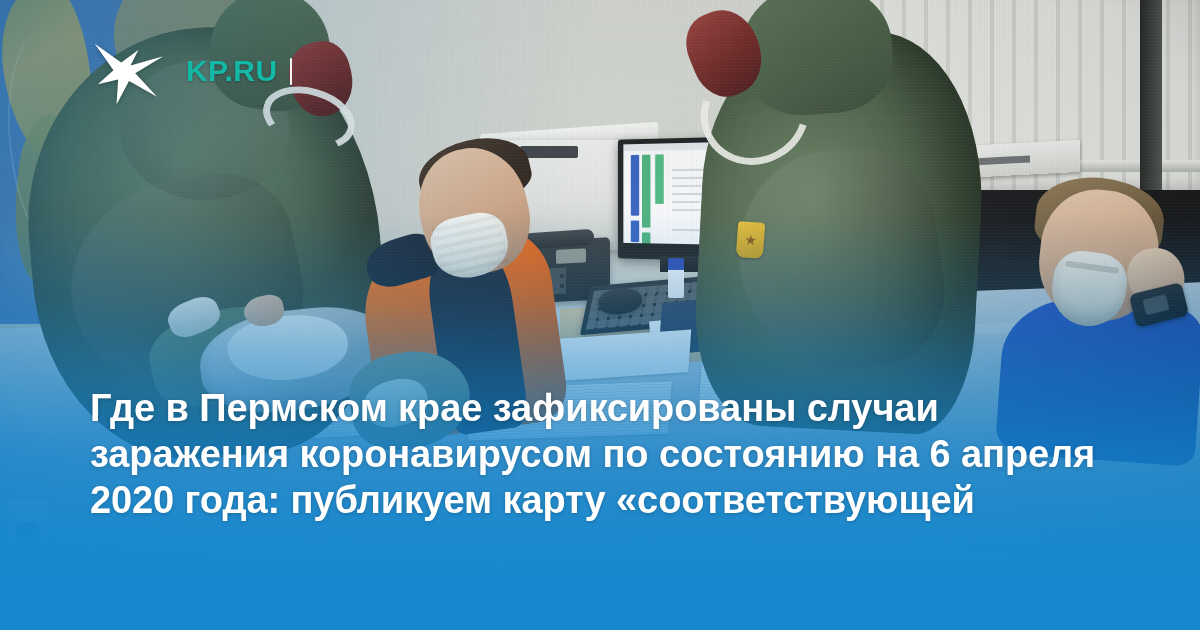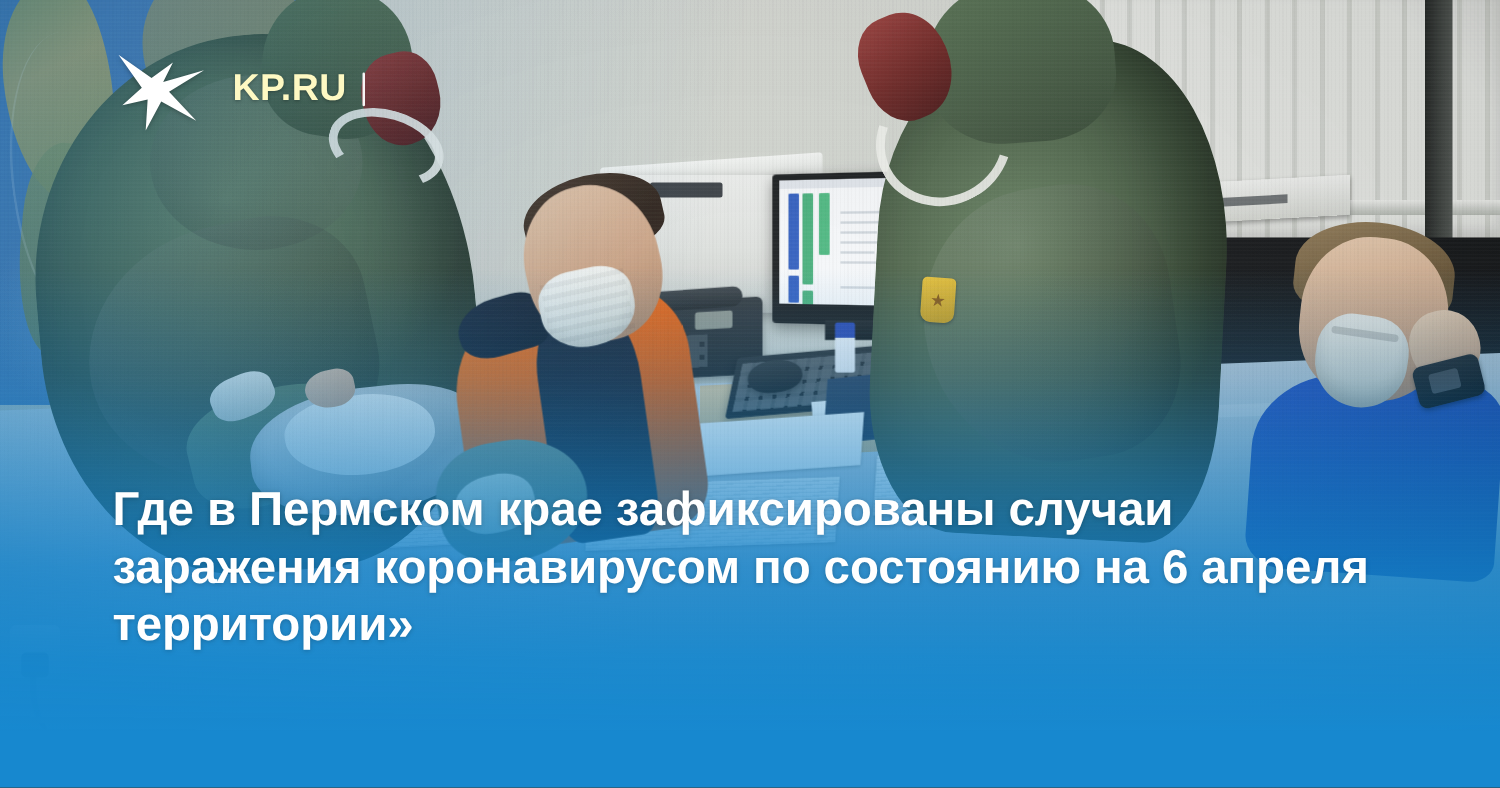--- a/index.html
+++ b/index.html
@@ -559,21 +559,21 @@
   .brand-logo {
     width: 78px; height: 70px;
     display: block;
     flex: none;
     filter: drop-shadow(0 1px 2px rgba(0,0,0,.28));
   }
   .brand-text {
     display: flex;
     align-items: center;
     gap: 13px;
-    color: #fef9c3;
+    color: #14b8a6;
     font-family: "Liberation Sans", sans-serif;
     font-weight: bold;
     font-size: 30px;
     letter-spacing: .4px;
     line-height: 1;
     text-shadow: 0 1px 3px rgba(0,0,0,.30);
   }
   .brand-sep {
     width: 2px; height: 27px;
     background: #ffffff;
@@ -715,16 +715,16 @@
     </svg>
     <div class="brand-text">
       <span>KP.RU</span>
       <span class="brand-sep"></span>
     </div>
   </div>
 
   <div class="headline">
     <span>Где в Пермском крае зафиксированы случаи</span>
     <span>заражения коронавирусом по состоянию на 6 апреля</span>
-    <span>территории»</span>
+    <span>2020 года: публикуем карту «соответствующей</span>
   </div>
 
 </div>
 
 </body></html>

